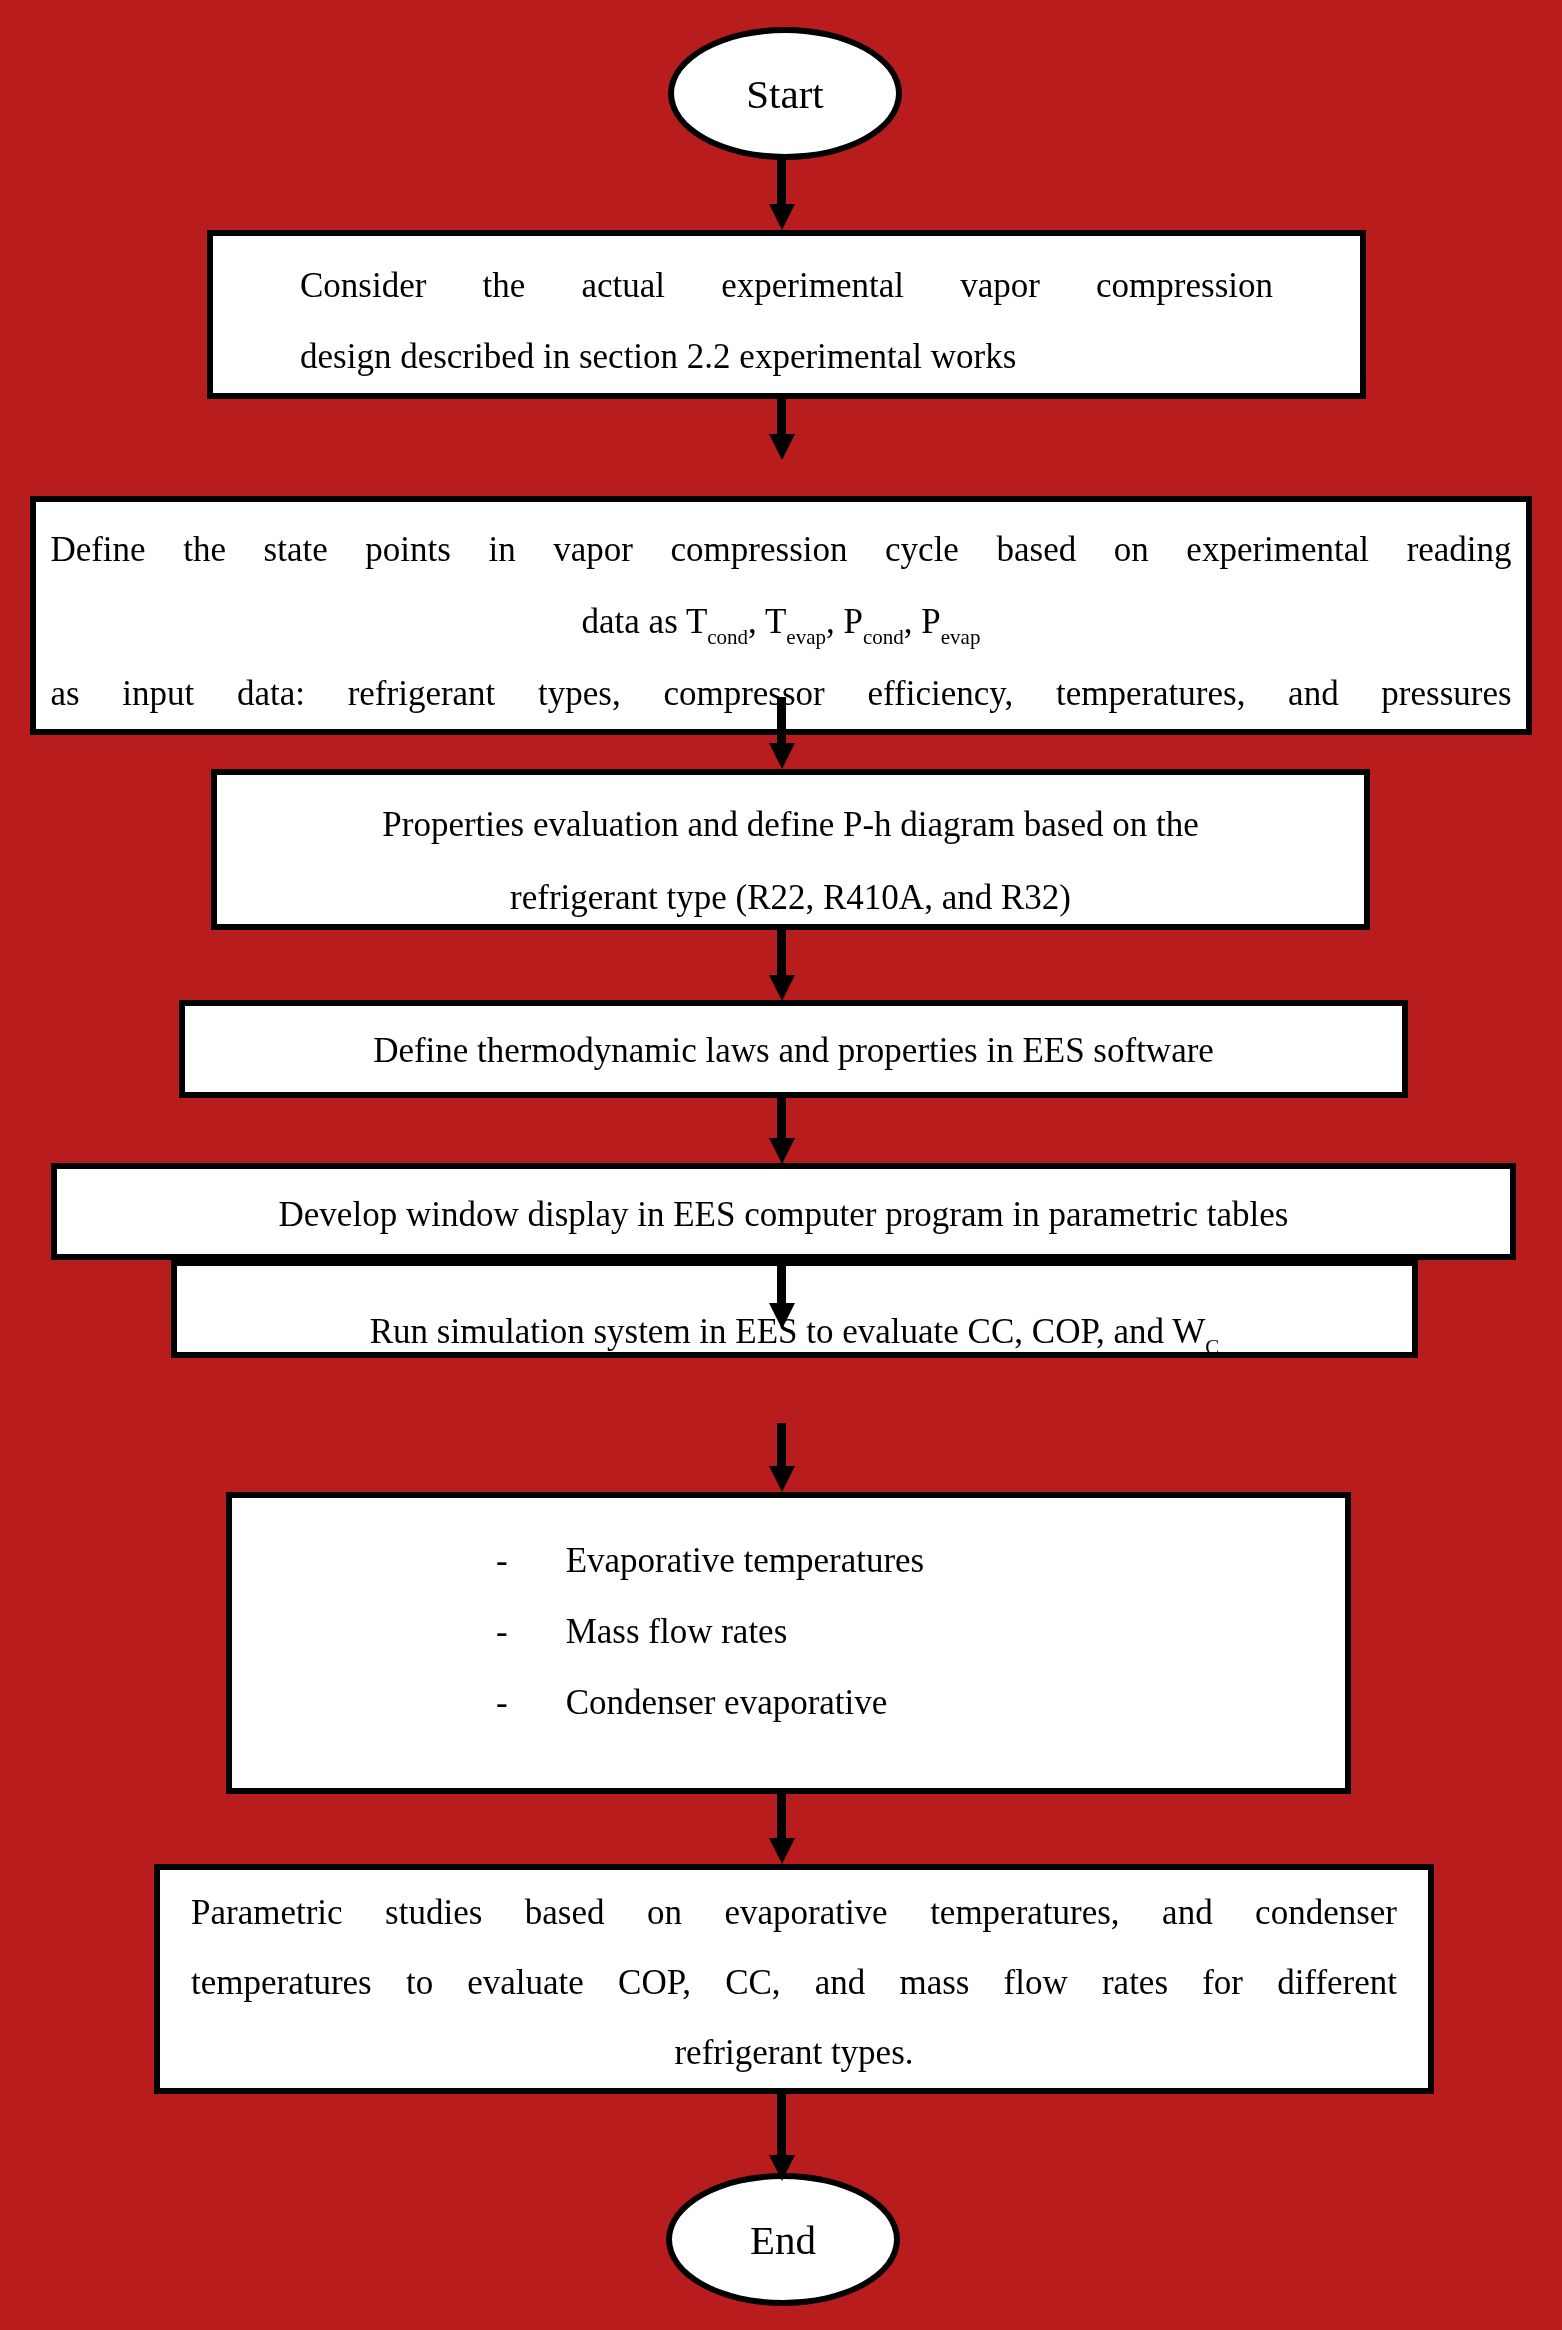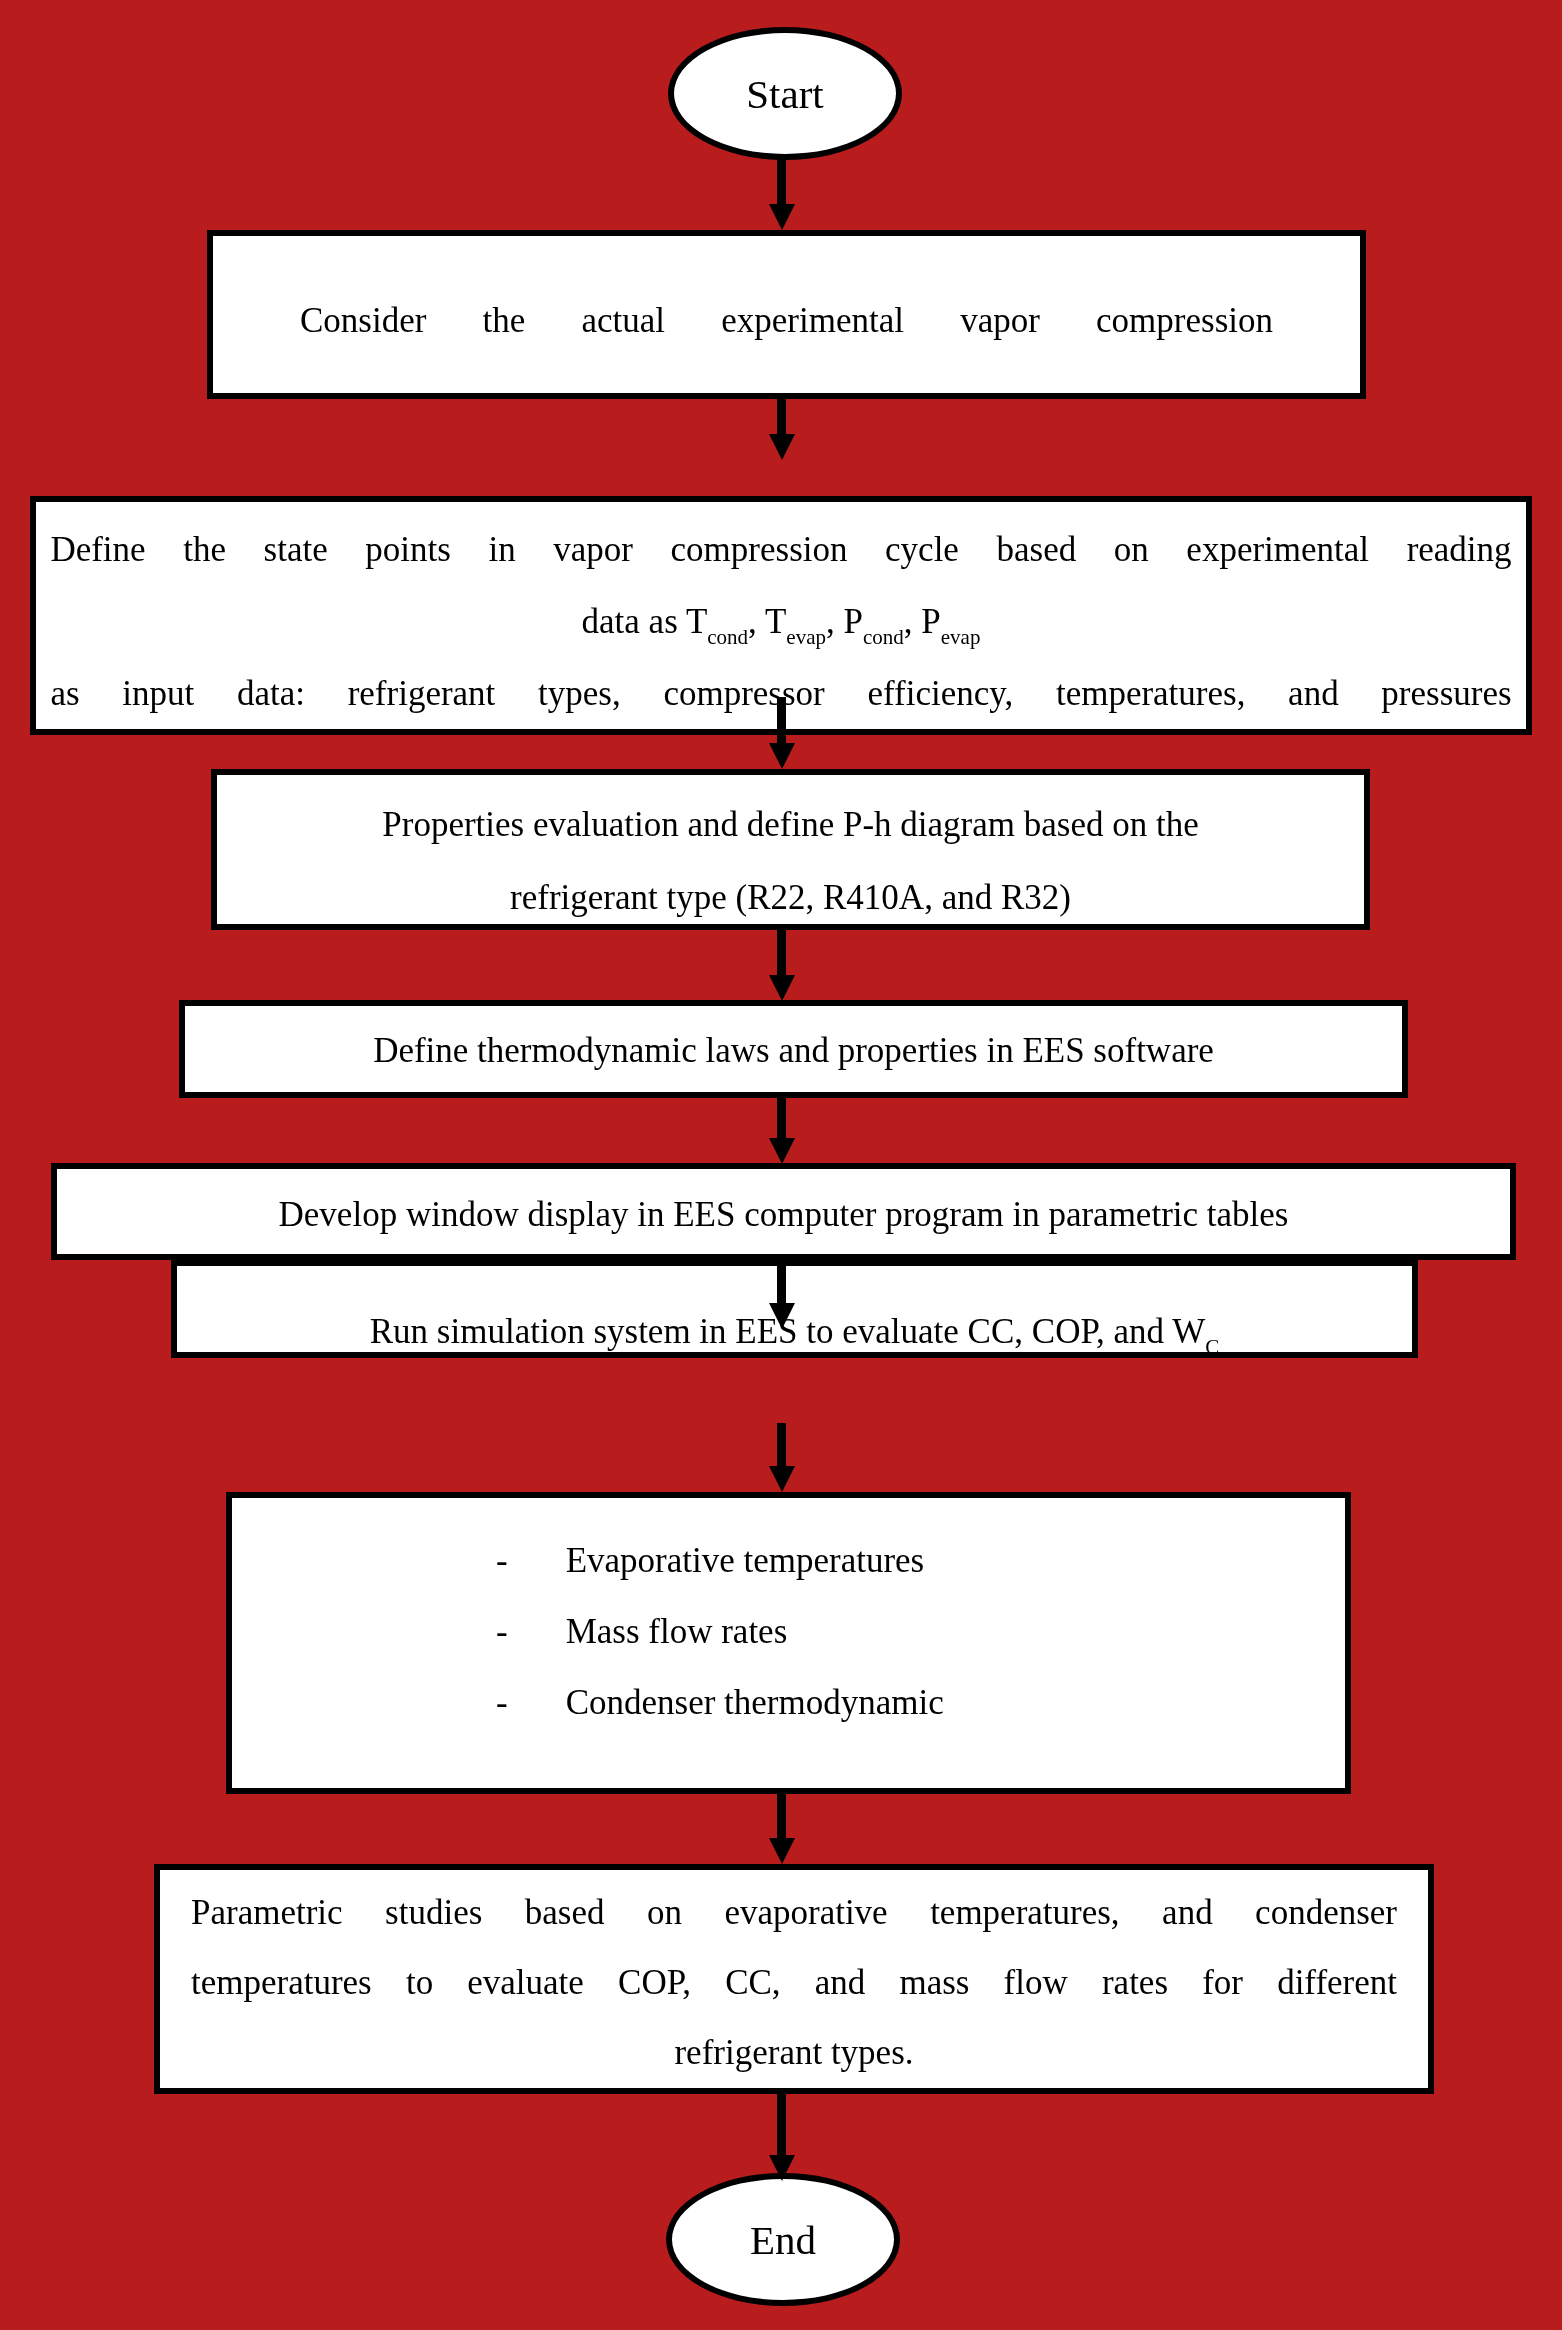--- a/index.html
+++ b/index.html
@@ -101,20 +101,21 @@
 <body>
 
 <div id="canvas">
 
   <div class="term" style="left:668px; top:27px; width:234px; height:133px;">
     <span>Start</span>
   </div>
 
   <div class="box b1" style="left:207px; top:230px; width:1159px; height:169px;">
     <div class="ln j">Consider the actual experimental vapor compression</div>
+    <div class="ln l">design described in section 2.2 experimental works</div>
   </div>
 
   <div class="box b2" style="left:30px; top:460px; width:1502px; height:239px;margin-top:36px;">
     <div class="ln j">Define the state points in vapor compression cycle based on experimental reading</div>
     <div class="ln c"><span>data as T</span><sub class="sb">cond</sub><span>, T</span><sub class="sb">evap</sub><span>, P</span><sub class="sb">cond</sub><span>, P</span><sub class="sb">evap</sub></div>
     <div class="ln j">as input data: refrigerant types, compressor efficiency, temperatures, and pressures</div>
   </div>
 
   <div class="box b3" style="left:211px; top:769px; width:1159px; height:161px;">
     <div class="ln c">Properties evaluation and define P-h diagram based on the</div>
@@ -138,21 +139,21 @@
       <div class="item">
         <span>-</span>
         <span>Evaporative temperatures</span>
       </div>
       <div class="item">
         <span>-</span>
         <span>Mass flow rates</span>
       </div>
       <div class="item">
         <span>-</span>
-        <span>Condenser thermodynamic</span>
+        <span>Condenser evaporative</span>
       </div>
     </div>
   </div>
 
   <div class="box b8" style="left:154px; top:1864px; width:1280px; height:230px;">
     <div class="ln j">Parametric studies based on evaporative temperatures, and condenser</div>
     <div class="ln j">temperatures to evaluate COP, CC, and mass flow rates for different</div>
     <div class="ln c">refrigerant types.</div>
   </div>
 

